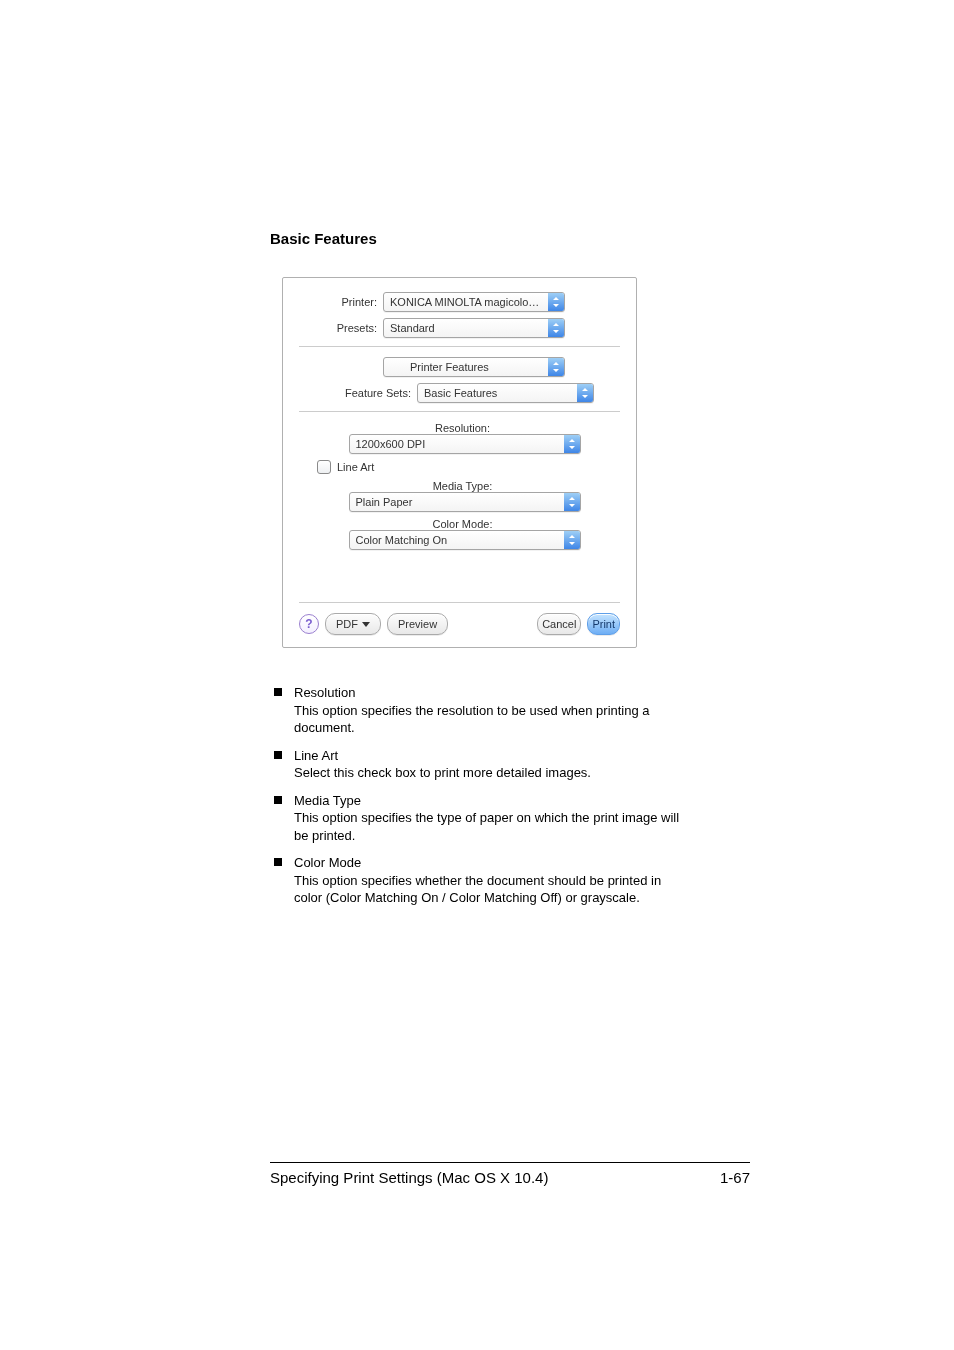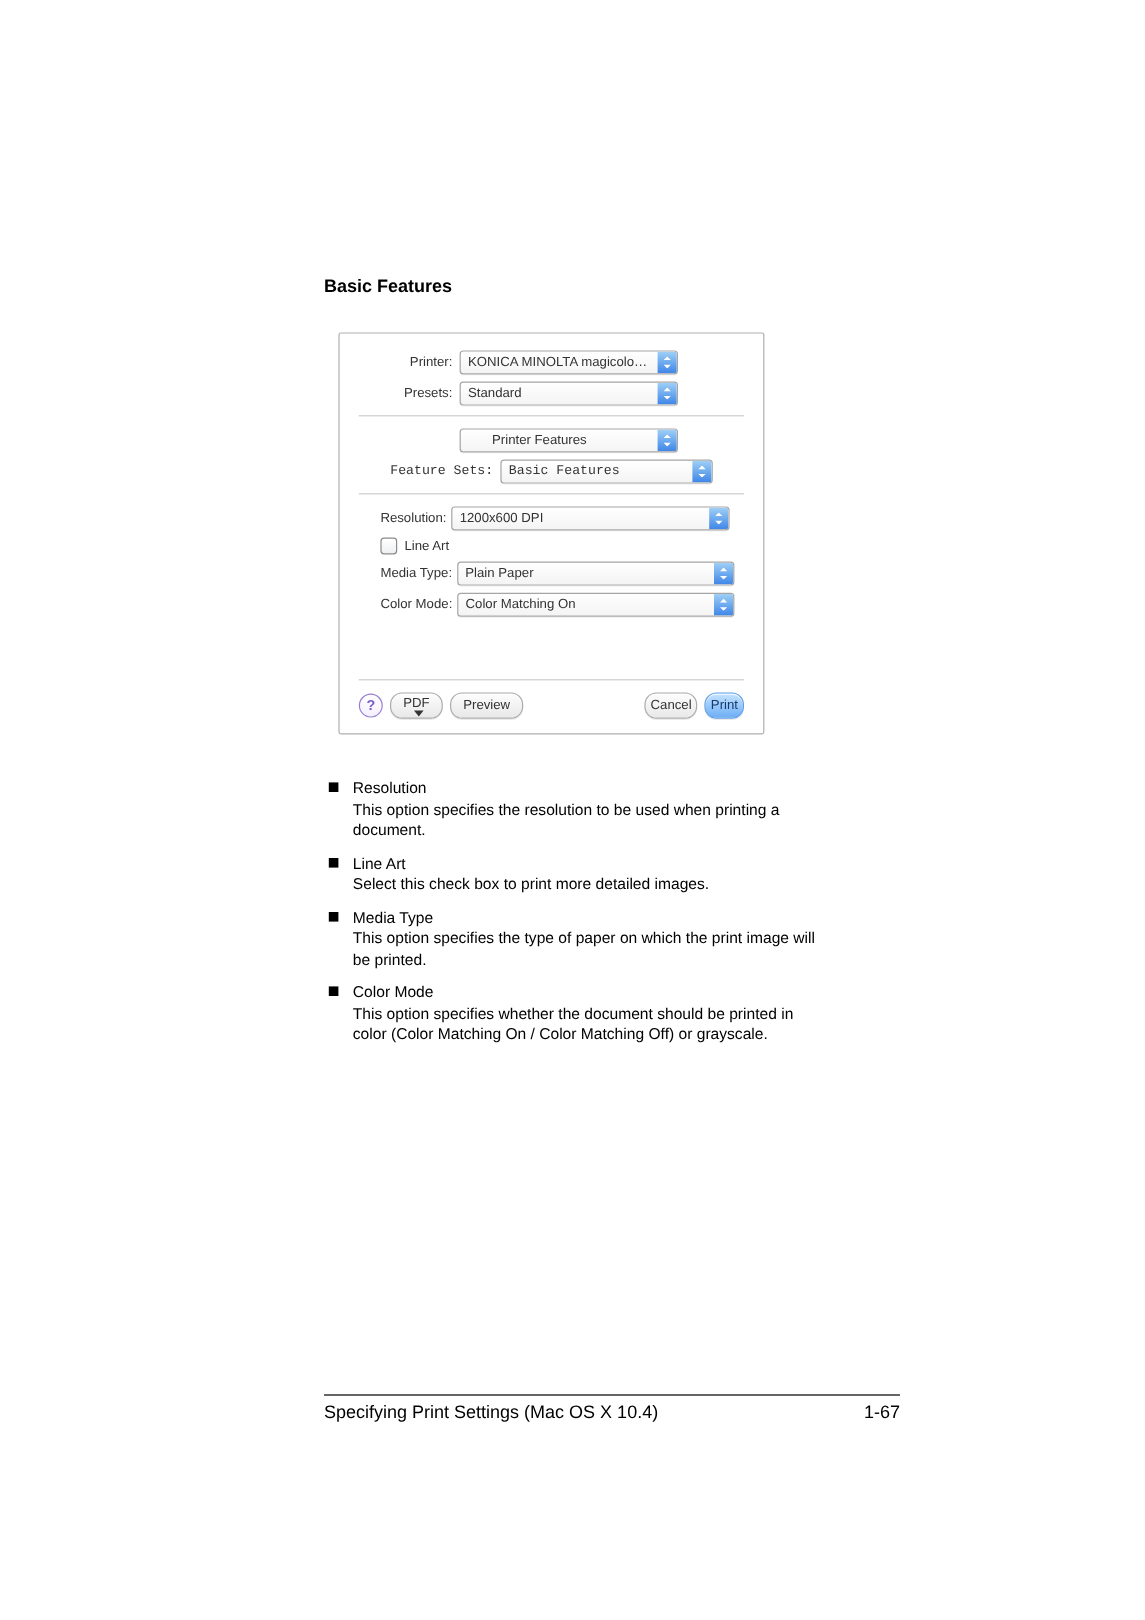--- a/index.html
+++ b/index.html
@@ -78,21 +78,21 @@
   }
   .aqua-select .sel-caret svg { display:block; }
   .w-large { width: 180px; }
   .w-medium { width: 160px; padding-left: 20px; }
   .w-full { width: 230px; }
   hr.hr1 { border: none; border-top: 1px solid #ccc; margin: 8px 0 10px 0; }
   .feature-body {
     padding: 0 8px 10px 18px;
   }
   .feature-row {
-    display: flex; align-items: center; margin-bottom: 6px;
+    display: flex; align-items: center; margin-bottom: 6px; flex-direction: column;
   }
   .feature-row label.fl {
     font-size: 11px;
     padding-right: 4px;
     white-space: nowrap;
   }
   .checkbox-row {
     display: flex; align-items: center;
     margin: 4px 0 6px 0;
   }
@@ -125,21 +125,21 @@
     padding: 0 4px;
     border: 1px solid #aaa;
     border-radius: 10px;
     background: linear-gradient(#fdfdfd,#e8e8e8);
     box-shadow: 0 1px 0 rgba(0,0,0,0.08), inset 0 1px 0 rgba(255,255,255,0.9);
     font-size: 11px;
     display: inline-flex;
     align-items: center;
     justify-content: center;
   }
-  .aqua-btn.small { padding: 0 10px; flex-direction: column; }
+  .aqua-btn.small { padding: 0 10px; }
   .aqua-btn.default {
     background: linear-gradient(#c5e4ff,#6eaef5);
     border-color: #5f9fe8;
     color: #153a6d;
     justify-content: flex-end;
   }
   .pdf-btn .tri {
     display:inline-block;
     width:0;height:0;margin-left:4px;
     border-left:4px solid transparent;
@@ -218,21 +218,21 @@
       <div class="aqua-select w-medium">
         <span class="sel-text">Printer Features</span>
         <span class="sel-caret">
           <svg width="8" height="10" viewBox="0 0 8 10">
               <path d="M4 0 L7 3 H1 Z M4 10 L1 7 H7 Z" fill="#fff"></path>
             </svg>
         </span>
       </div>
     </div>
 
-    <div class="dlg-row" style="margin-top:4px; justify-content:flex-start;font-family:Liberation Mono, monospace;">
+    <div class="dlg-row" style="margin-top:4px; justify-content:flex-start;">
       <span class="dlg-label center">Feature Sets:</span>
       <div class="aqua-select" style="width:175px;">
         <span class="sel-text">Basic Features</span>
         <span class="sel-caret">
           <svg width="8" height="10" viewBox="0 0 8 10">
               <path d="M4 0 L7 3 H1 Z M4 10 L1 7 H7 Z" fill="#fff"></path>
             </svg>
         </span>
       </div>
     </div>

